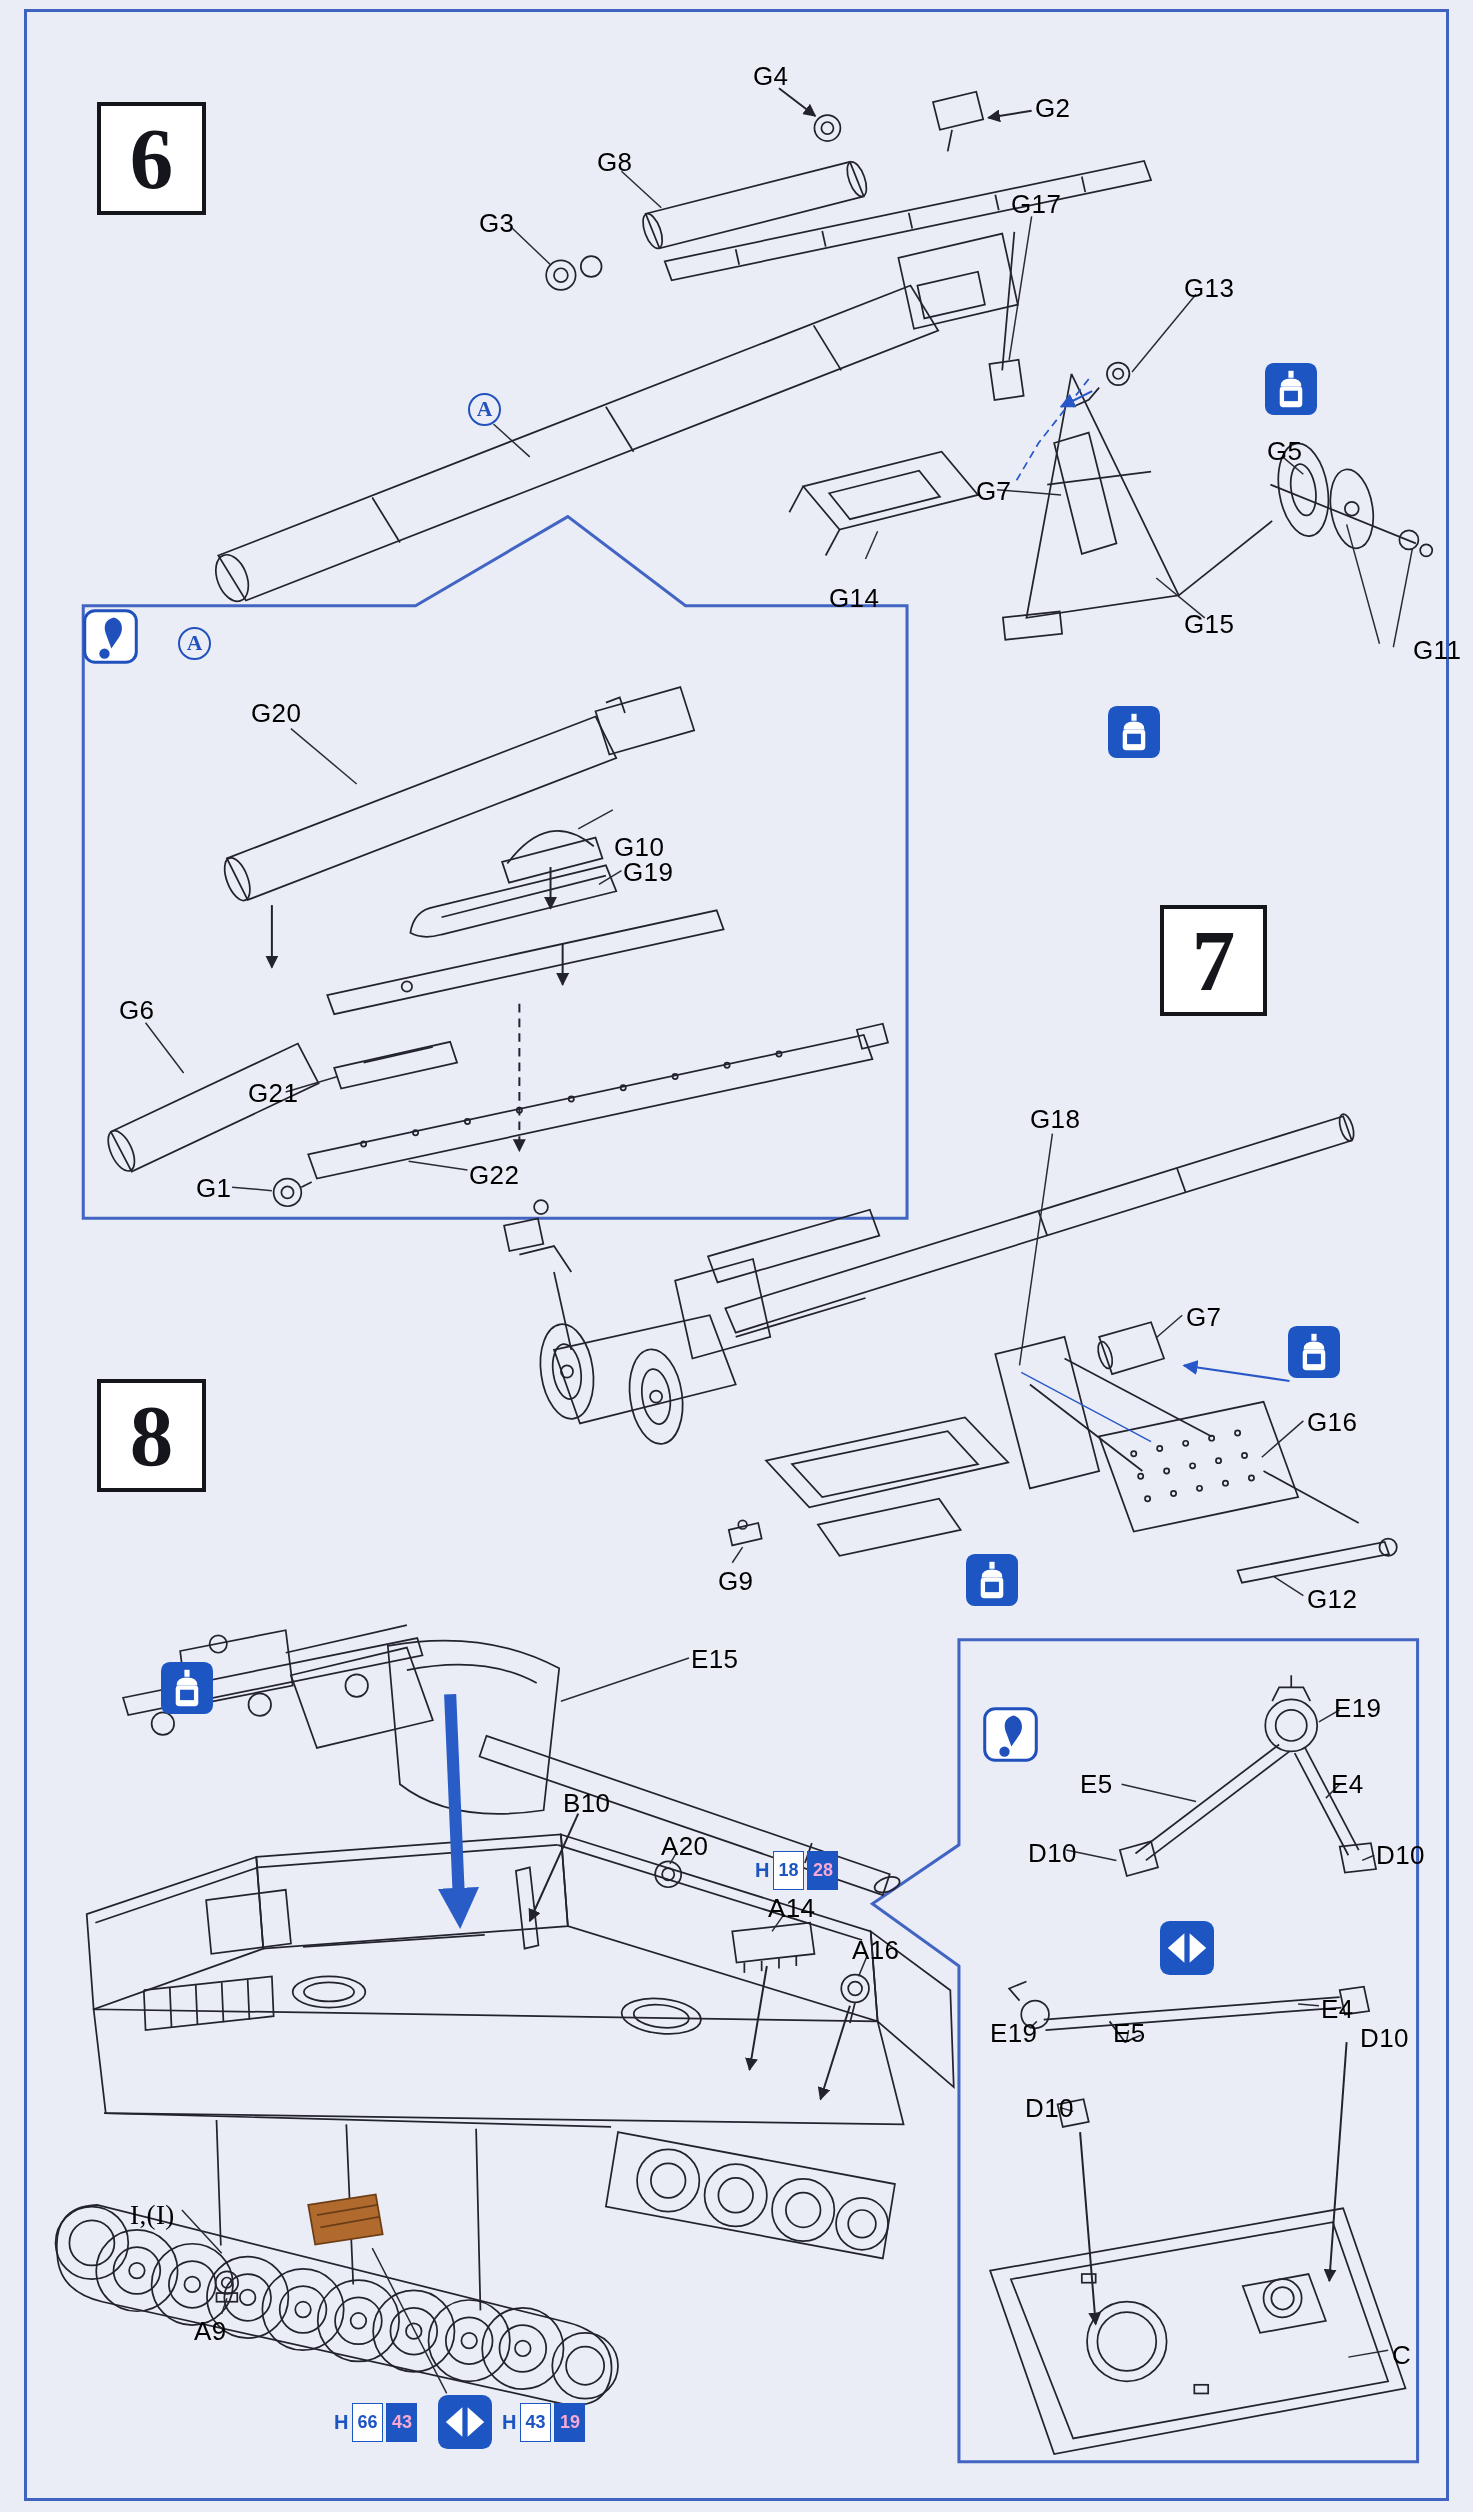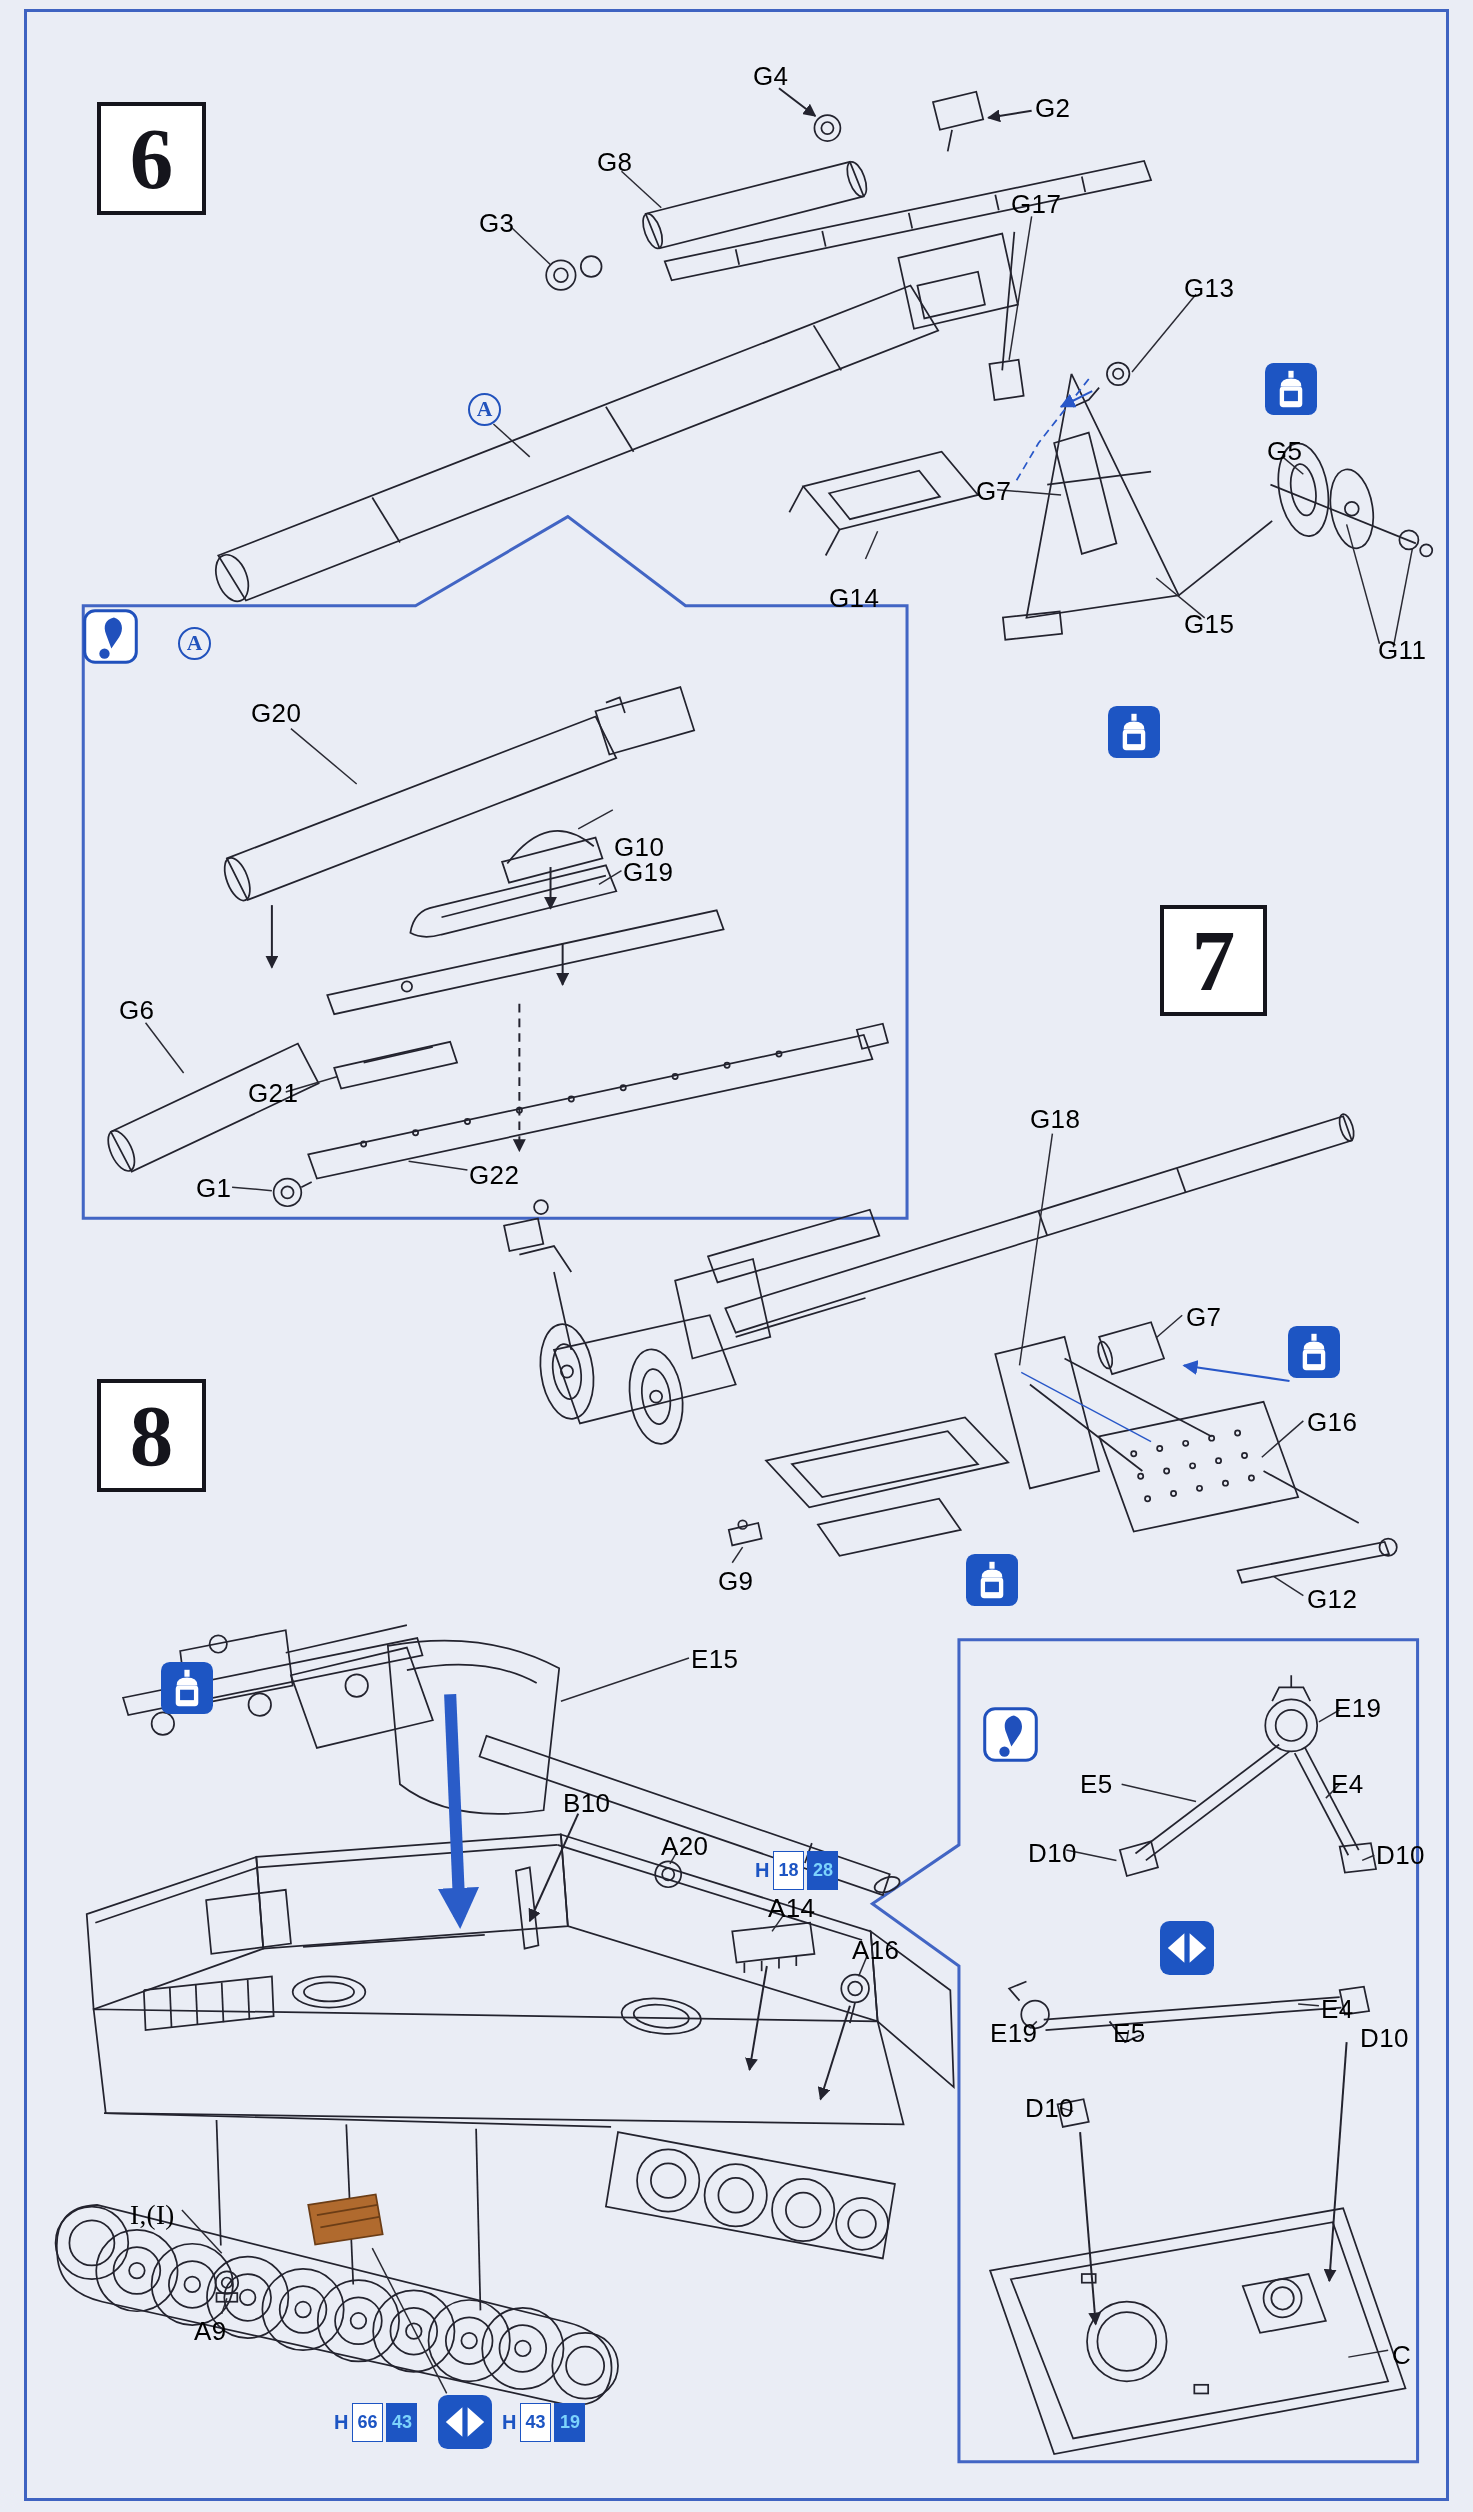--- a/index.html
+++ b/index.html
@@ -14,21 +14,21 @@
     font-family:"Liberation Serif",serif;font-size:87px;font-weight:600;color:#15151c}
   .circle-a{position:absolute;width:33px;height:33px;border:2.6px solid #2152bd;border-radius:50%;
     color:#2152bd;display:flex;align-items:center;justify-content:center;
     font-family:"Liberation Serif",serif;font-size:21.6px;font-weight:700;background:transparent}
   .icon{position:absolute}
   .paint-chip{position:absolute;display:flex;align-items:center;gap:3.5px;height:26px}
   .chip-prefix{color:#1d55c3;font-size:20px;font-weight:700}
   .chip-box{min-width:31px;height:39px;display:flex;align-items:center;justify-content:center;
     font-size:18px;font-weight:700;padding:0 3.5px}
   .chip-light{background:#fff;border:1.7px solid #1d55c3;color:#1d55c3}
-  .chip-dark{background:#1d55c3;color:#7dd3fc}
+  .chip-dark{background:#1d55c3;color:#f9a8d4}
 </style>
 </head>
 <body>
 
 <div class="sheet">
   <div class="frame"></div>
 
   <svg class="art" width="1474" height="2512" viewBox="0 0 1703 2903">
     <defs>
       <marker id="mA" viewBox="0 0 10 10" refX="9" refY="5" markerWidth="6.5" markerHeight="6.5" orient="auto-start-reverse">
@@ -385,21 +385,21 @@
   <span class="plabel" style="left:753px;top:61px">G4</span>
   <span class="plabel" style="left:1035px;top:93px">G2</span>
   <span class="plabel" style="left:597px;top:147px">G8</span>
   <span class="plabel" style="left:479px;top:208px">G3</span>
   <span class="plabel" style="left:1011px;top:189px">G17</span>
   <span class="plabel" style="left:1184px;top:273px">G13</span>
   <span class="plabel" style="left:976px;top:476px">G7</span>
   <span class="plabel" style="left:1267px;top:436px">G5</span>
   <span class="plabel" style="left:829px;top:583px">G14</span>
   <span class="plabel" style="left:1184px;top:609px">G15</span>
-  <span class="plabel" style="left:1378px;top:635px">G11</span>
+  <span class="plabel" style="left:1413px;top:635px">G11</span>
 
   <span class="plabel" style="left:251px;top:698px">G20</span>
   <span class="plabel" style="left:614px;top:832px">G10</span>
   <span class="plabel" style="left:623px;top:857px">G19</span>
   <span class="plabel" style="left:119px;top:995px">G6</span>
   <span class="plabel" style="left:248px;top:1078px">G21</span>
   <span class="plabel" style="left:196px;top:1173px">G1</span>
   <span class="plabel" style="left:469px;top:1160px">G22</span>
 
   <span class="plabel" style="left:1030px;top:1104px">G18</span>

